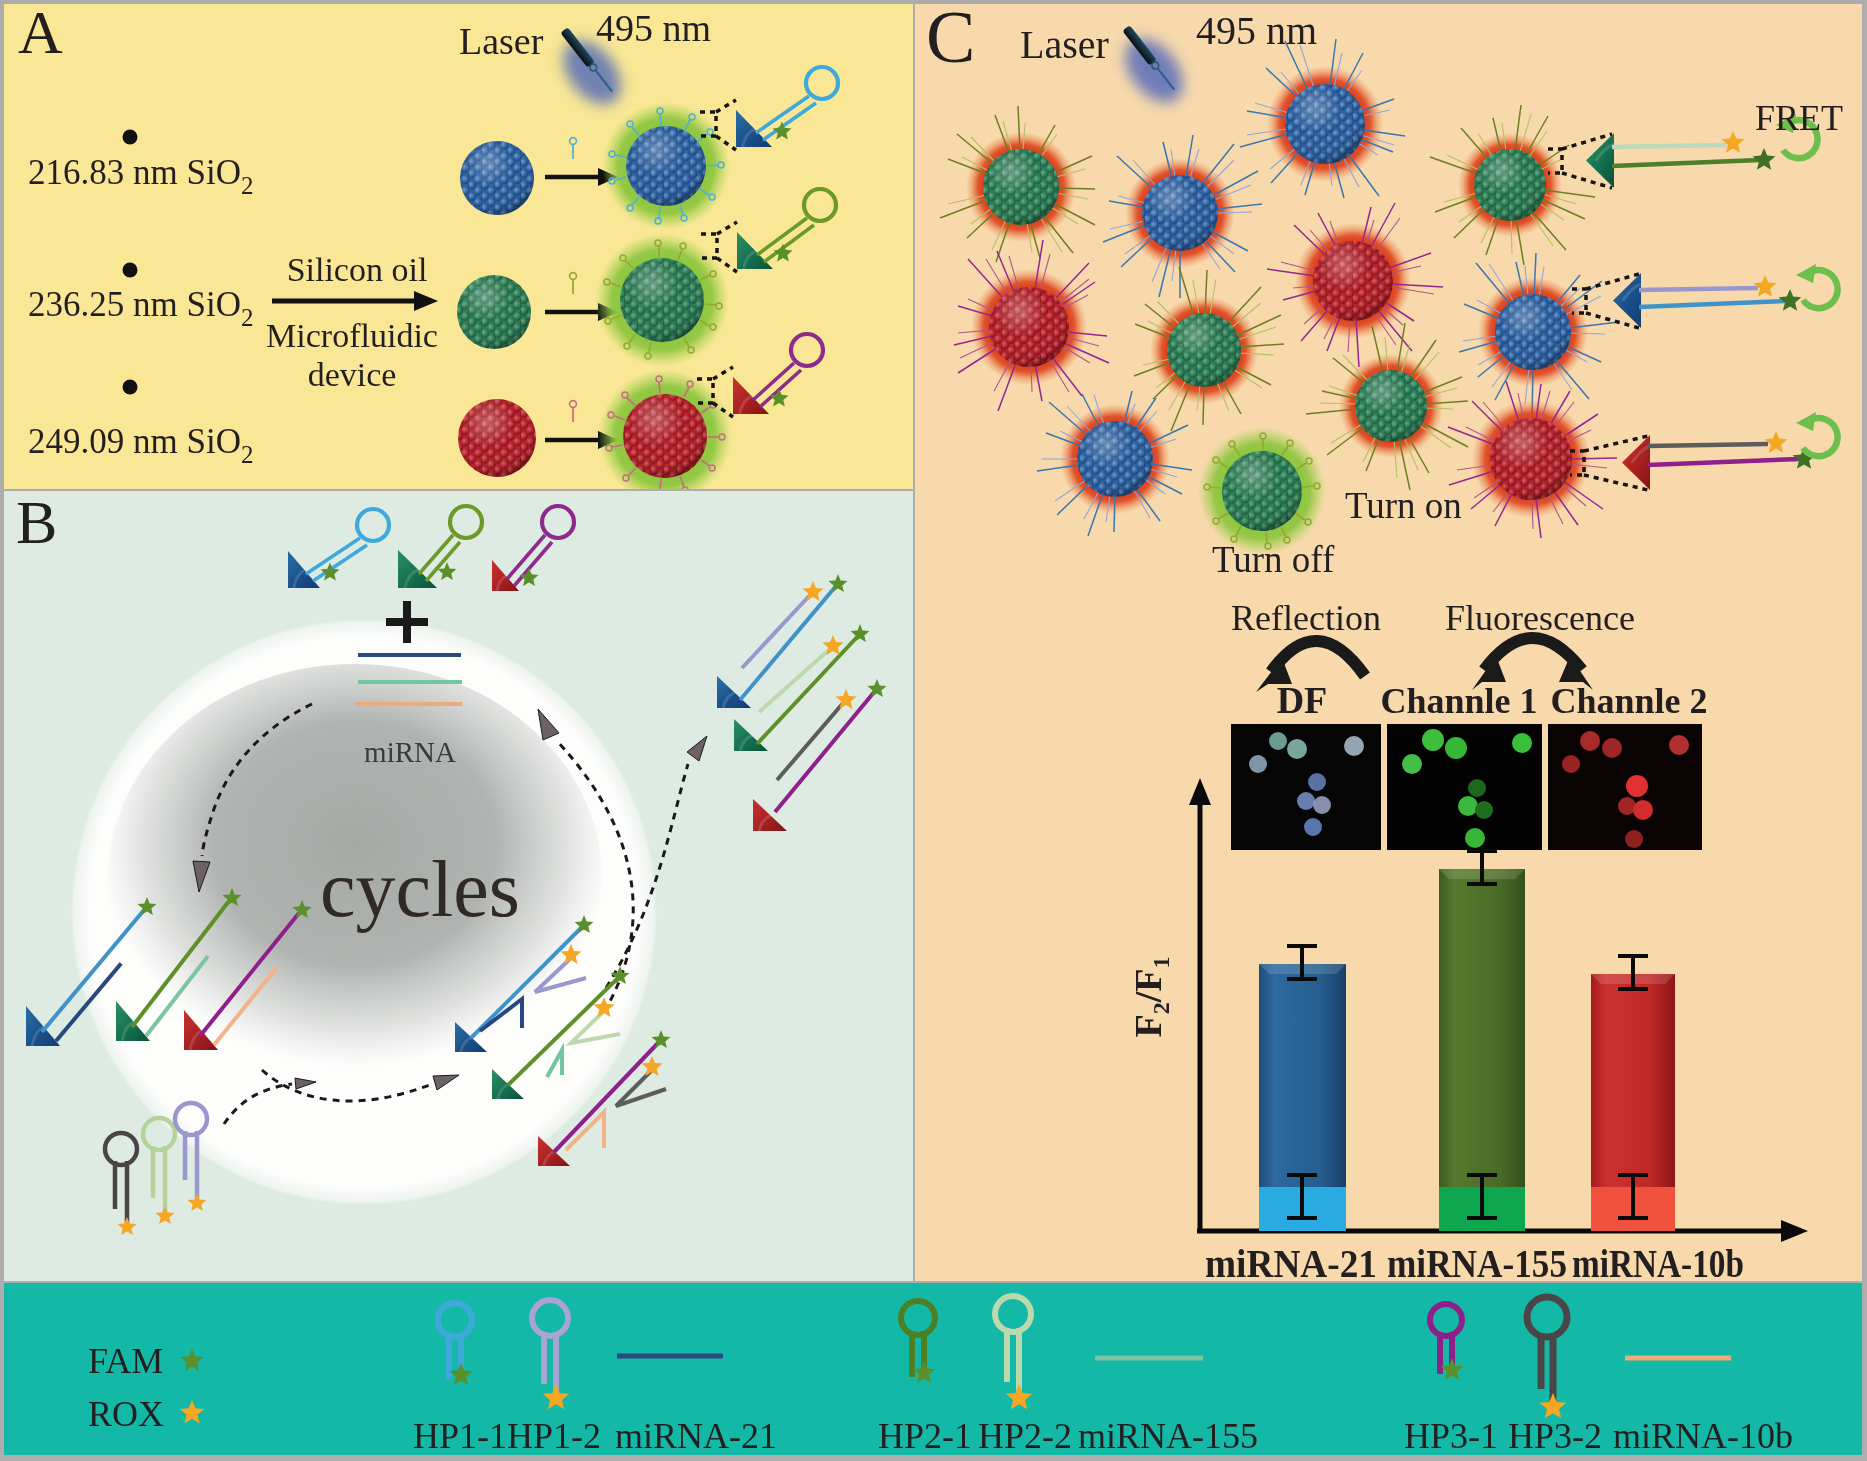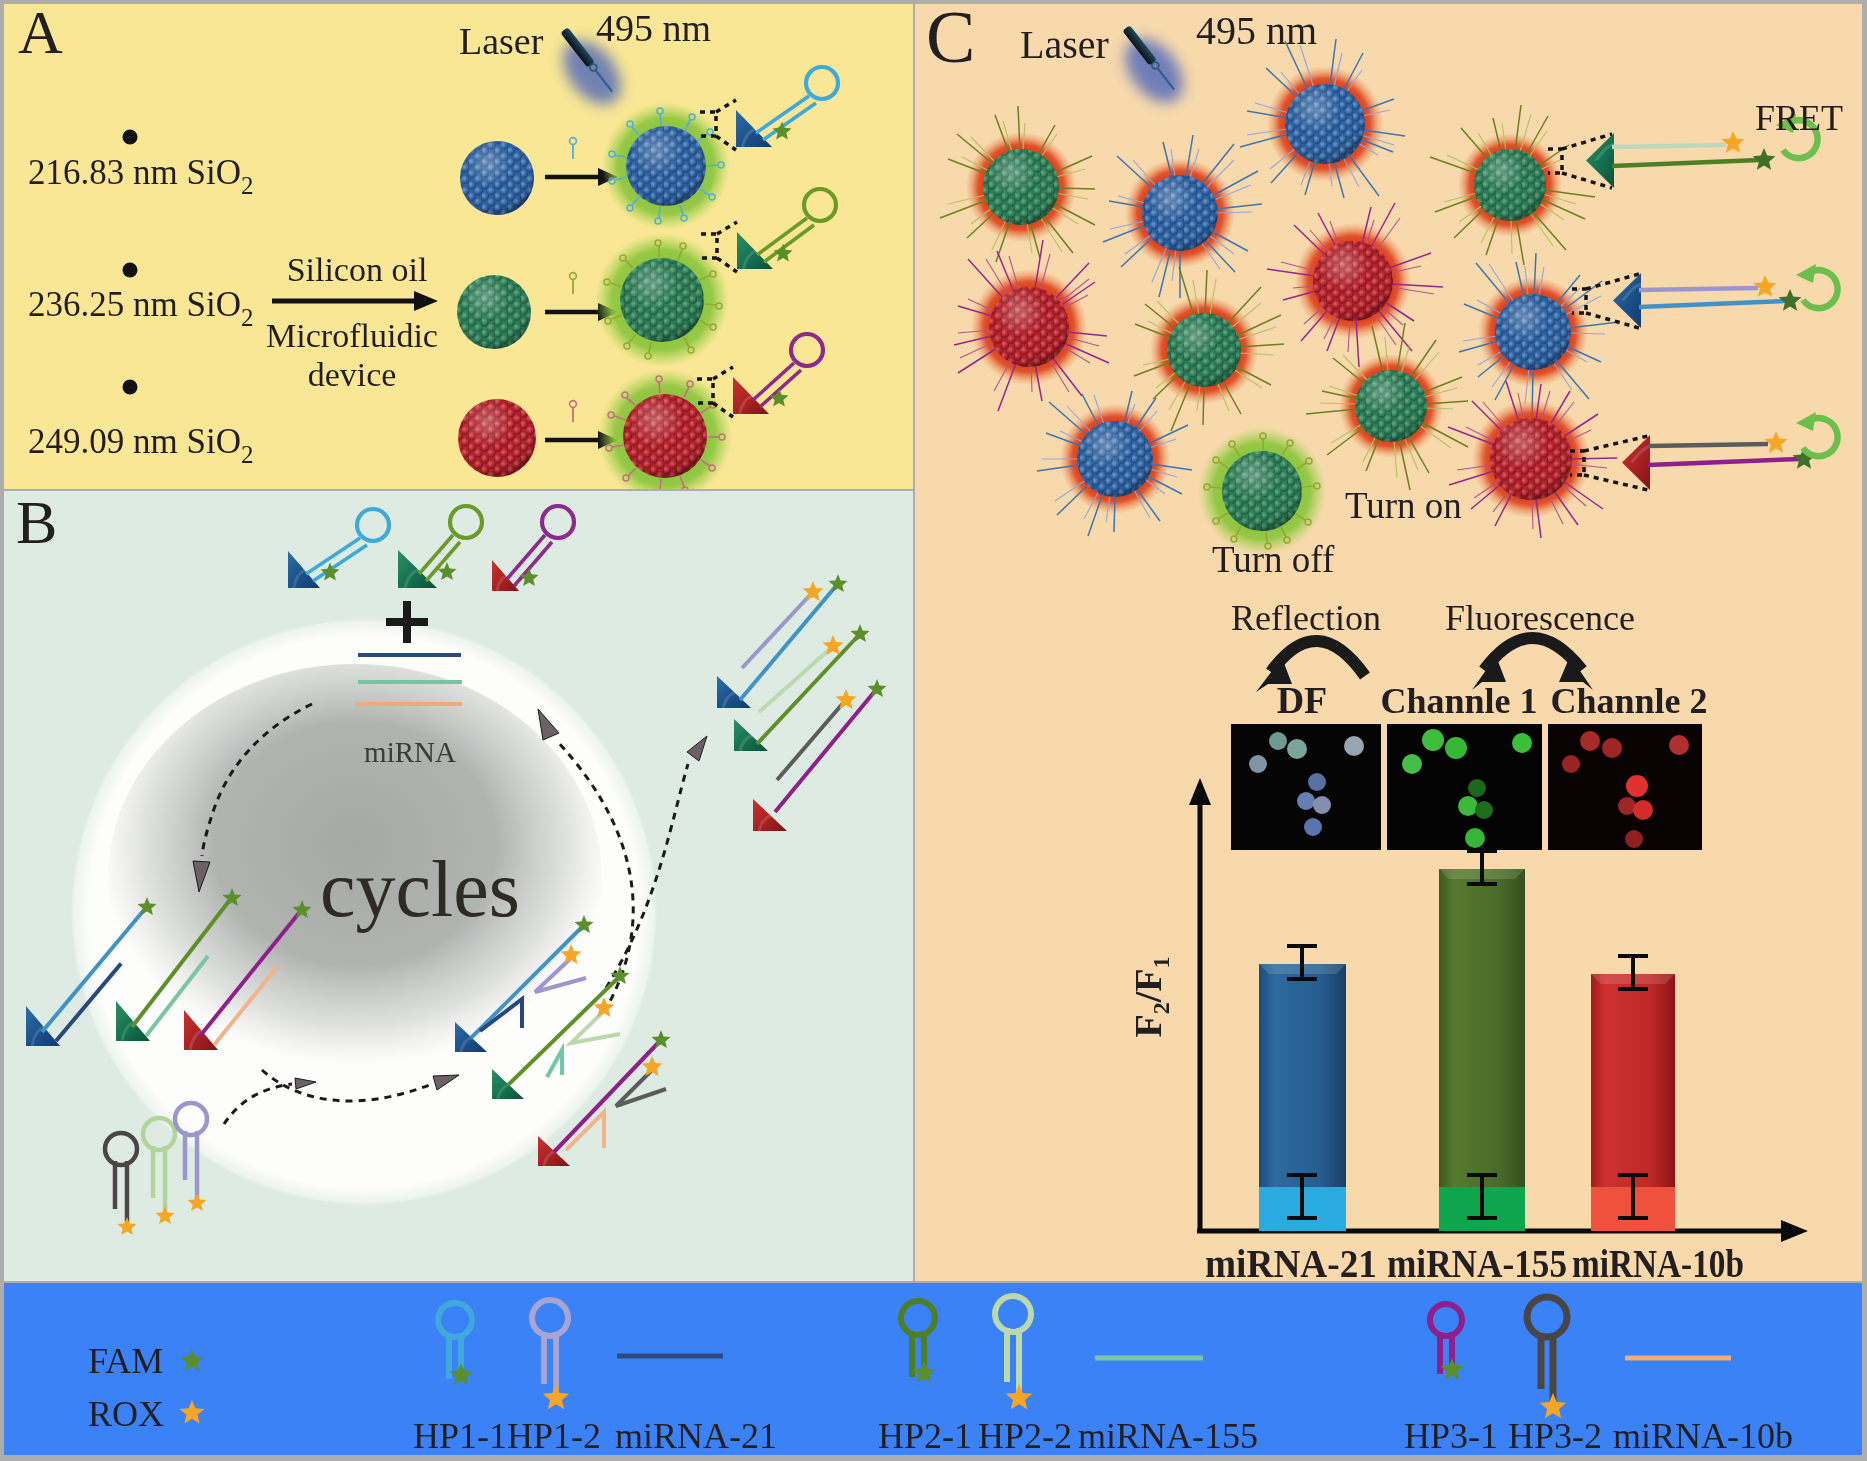--- a/index.html
+++ b/index.html
@@ -1,19 +1,19 @@
 <!DOCTYPE html>
 <html><head><meta charset="utf-8"><style>
 html,body{margin:0;padding:0;}
 body{width:1867px;height:1461px;position:relative;background:#ADADAD;font-family:"Liberation Serif",serif;overflow:hidden;}
 .p{position:absolute;overflow:hidden;}
 #pA{left:4px;top:4px;width:909px;height:485px;background:#F9E795;}
 #pB{left:4px;top:491px;width:909px;height:790px;background:#DEEBE3;}
 #pC{left:915px;top:4px;width:947px;height:1277px;background:#F7D9AC;}
-#leg{left:4px;top:1283px;width:1858px;height:172px;background:#3b82f6;}
+#leg{left:4px;top:1283px;width:1858px;height:172px;background:#14b8a6;}
 svg{display:block;}
 </style></head>
 <body>
 <div class="p" id="pA">
     <svg width="909" height="485" viewBox="4 4 909 485">
       <defs>
         <radialGradient id="gb_blue" cx="40%" cy="35%" r="65%">
 <stop offset="0%" stop-color="#6E9CCE"></stop>
           <stop offset="60%" stop-color="#2E62A2"></stop>
           <stop offset="100%" stop-color="#1B3F72"></stop>

